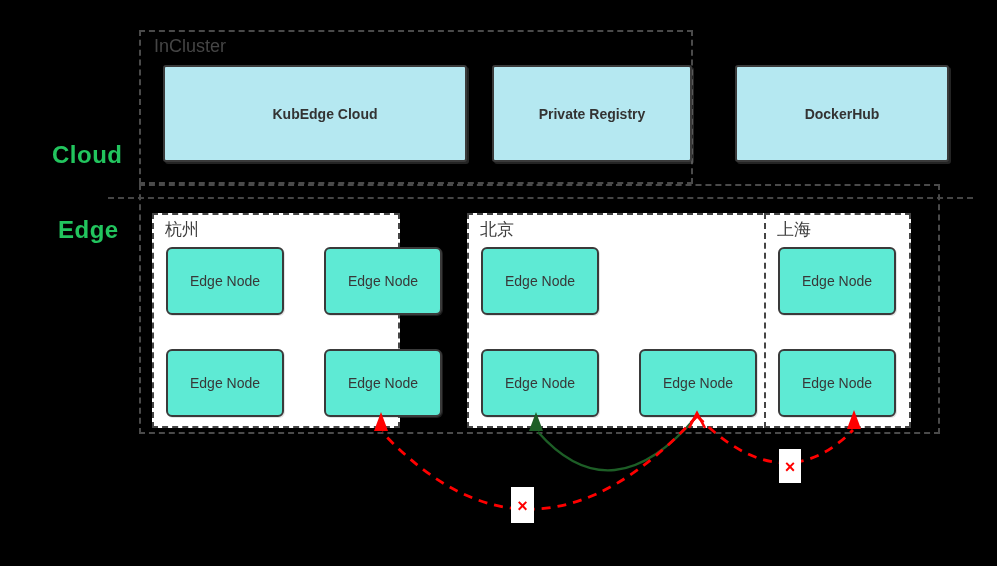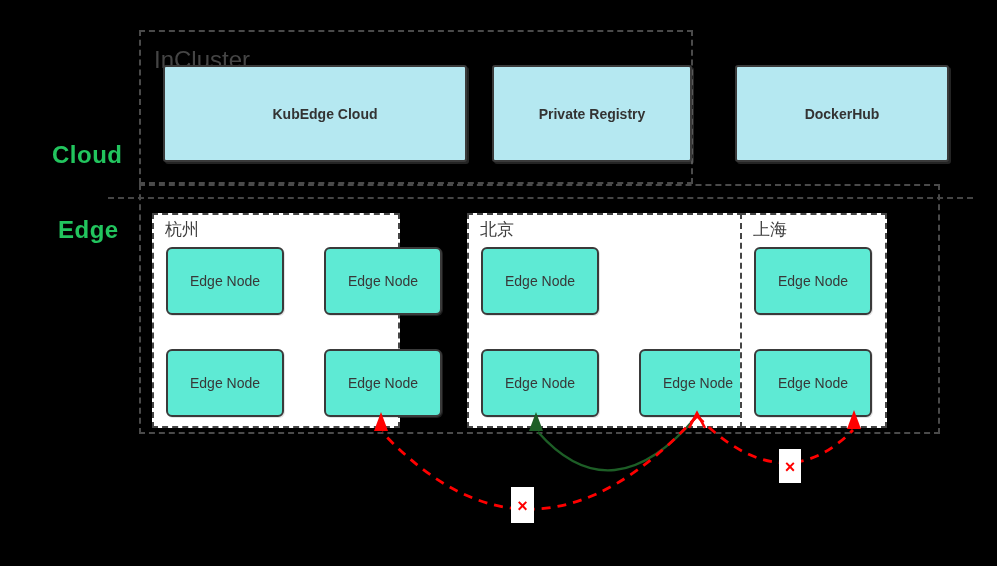--- a/index.html
+++ b/index.html
@@ -8,38 +8,38 @@
     position:relative;width:997px;height:566px;background:#000;overflow:hidden;
     font-family:"Liberation Sans","DejaVu Sans",sans-serif;
   }
   .tier-label{
     position:absolute;font-size:24px;font-weight:bold;color:#22c55e;letter-spacing:0.5px;
   }
   .lbl-cloud{left:52px;top:141px;}
   .lbl-edge{left:58px;top:216px;}
   .dash-box{position:absolute;border:2px dashed #4a4a4a;}
   .incluster{left:139px;top:30px;width:554px;height:154px;}
-  .incluster-label{position:absolute;left:13px;top:4px;font-size:24px;color:#454545;margin-top:10px;}
+  .incluster-label{position:absolute;left:13px;top:4px;font-size:18px;color:#454545;}
   .outer-edge{left:139px;top:184px;width:801px;height:250px;}
   .divider{position:absolute;left:108px;top:197px;width:865px;height:0;border-top:2px dashed #454545;}
   .cloud-box{
     position:absolute;top:65px;height:97px;background:#b5e8f1;border:2px solid #3a3a3a;
     border-radius:3px;display:flex;align-items:center;justify-content:center;
     font-size:14px;font-weight:bold;color:#333;
     box-shadow:2px 2px 0 rgba(130,130,130,0.28);
   }
   .kubedge{left:163px;width:304px;padding-left:20px;}
   .privreg{left:492px;width:200px;}
   .dockerhub{left:735px;width:214px;}
   .region{
     position:absolute;top:213px;height:215px;background:#ffffff;border:2px dashed #454545;
   }
   .region-hz{left:152px;width:248px;}
   .region-bj{left:467px;width:366px;}
-  .region-sh{left:740px;width:147px;padding-left:44px;}
+  .region-sh{left:764px;width:147px;padding-left:44px;}
   .region-label{position:absolute;left:11px;top:3px;font-size:17px;color:#3d3d3d;}
   .node{
     position:absolute;width:118px;height:68px;background:#5eead4;border:2px solid #3a3a3a;
     border-radius:6px;display:flex;align-items:center;justify-content:center;
     font-size:14px;color:#383838;box-shadow:1px 1px 0 rgba(130,130,130,0.22);
   }
   .c1{left:12px;} .c2{left:170px;} .r1{top:32px;} .r2{top:134px;}
   .arrow-layer{position:absolute;left:0;top:0;width:997px;height:566px;pointer-events:none;}
 </style>
 </head>

